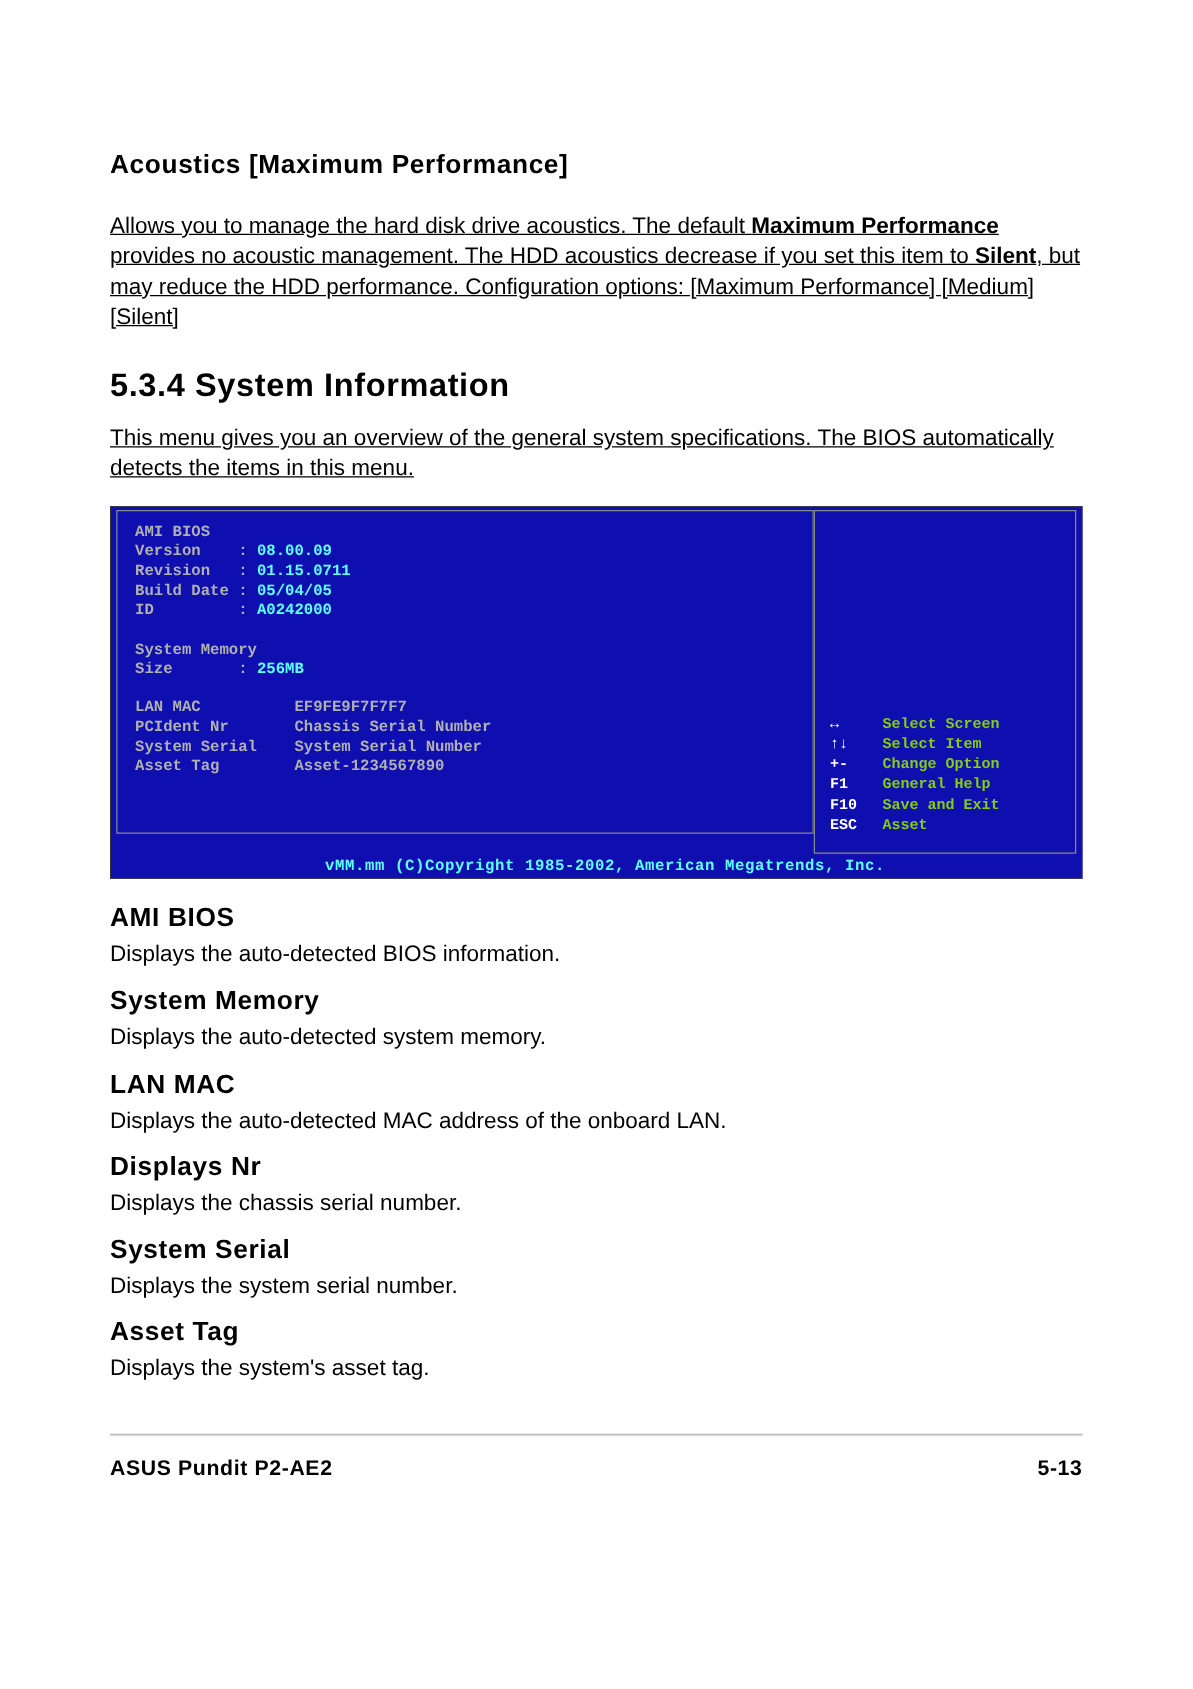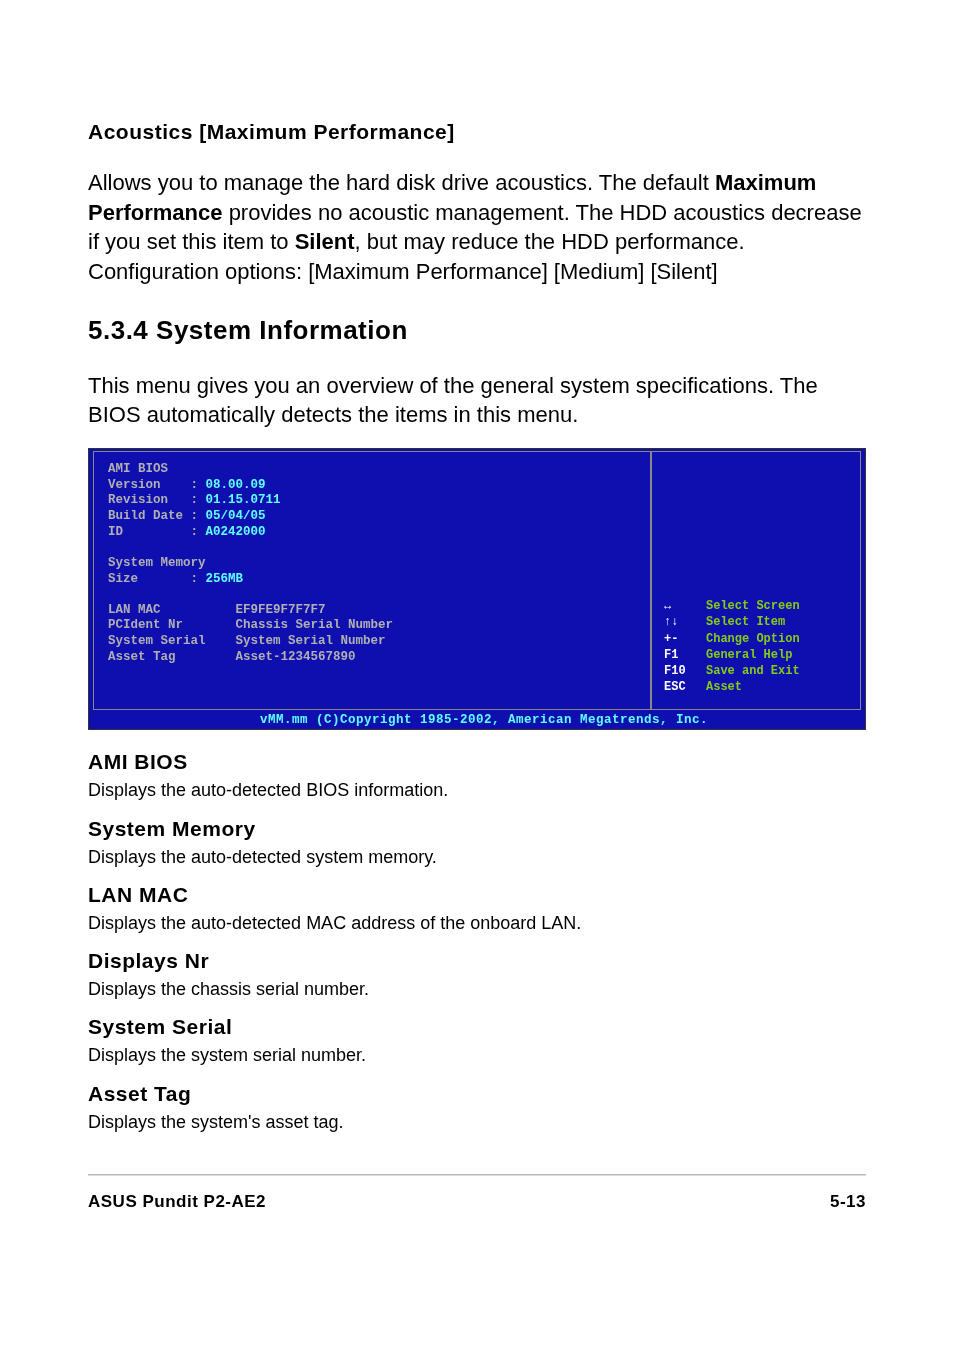--- a/index.html
+++ b/index.html
@@ -14,33 +14,34 @@
       color: #000;
       padding: 120px 88px 40px 88px;
     }
     .heading-sub {
       font-size: 21px;
       font-weight: bold;
       letter-spacing: 0.5px;
       margin-bottom: 24px;
     }
     .para {
-      font-size: 22px;
+      font-size: 18px;
       line-height: 1.35;
       margin-bottom: 18px;
+      text-decoration: underline;
     }
     .bold-inline {
       font-weight: bold;
     }
     .section-num {
       font-size: 26px;
       font-weight: bold;
       letter-spacing: 0.5px;
       margin-top: 28px;
-      margin-bottom: 25px;
+      margin-bottom: 14px;
     }
     .bios-box {
       border: 1px solid #333;
       margin-top: 12px;
       margin-bottom: 20px;
       background: #0f0fb0;
     }
     .bios-header {
       background: #0f0fb0;
       color: #c0c000;
@@ -66,21 +67,21 @@
       letter-spacing: 1px;
     }
     .bios-body {
       display: flex;
       background: #0f0fb0;
     }
     .bios-left {
       flex: 1;
       background: #0f0fb0;
       border: 1px solid #888;
-      margin: 2px 0 2px 4px;
+      margin: 2px 0 18px 4px;
       padding: 10px 14px 44px 14px;
       color: #b0b0b0;
       font-family: 'Courier New', monospace;
       font-weight: bold;
       font-size: 12.5px;
       line-height: 1.25;
       white-space: pre;
     }
     .bios-right {
       width: 210px;

